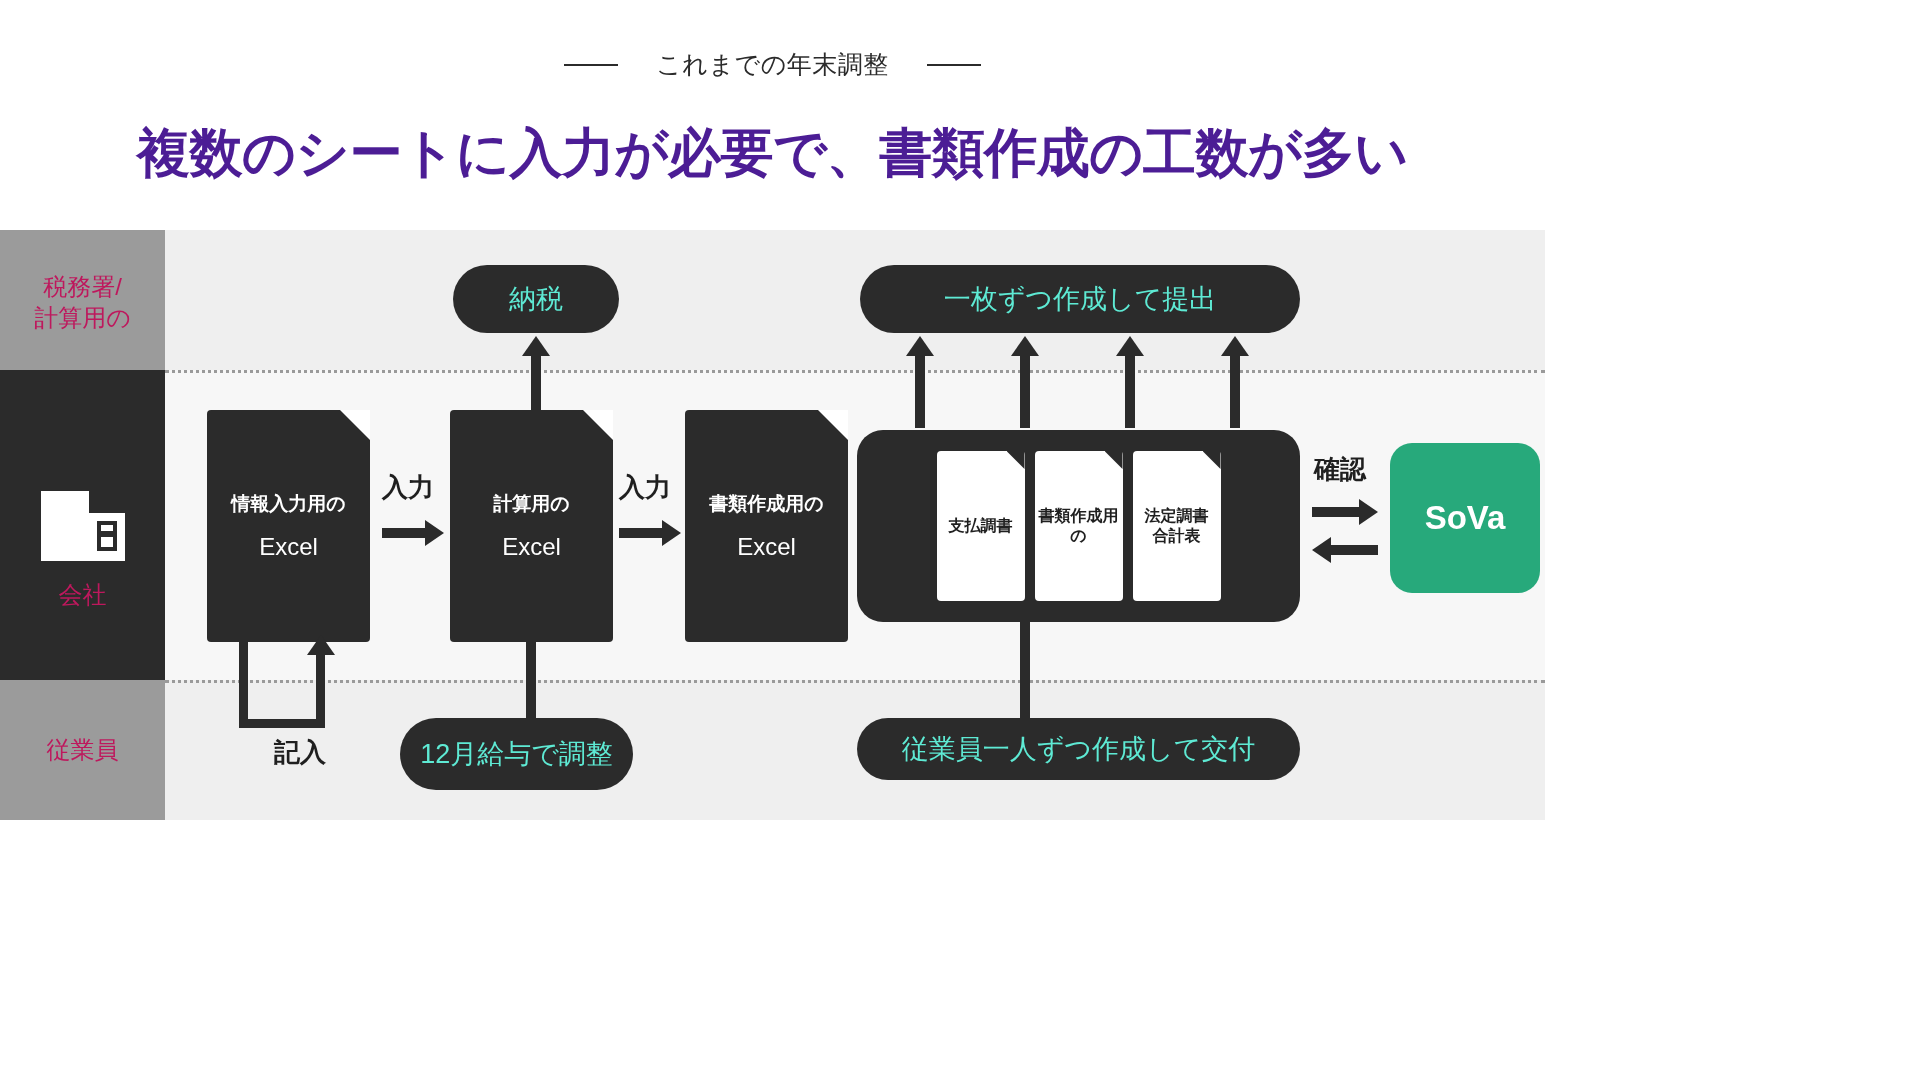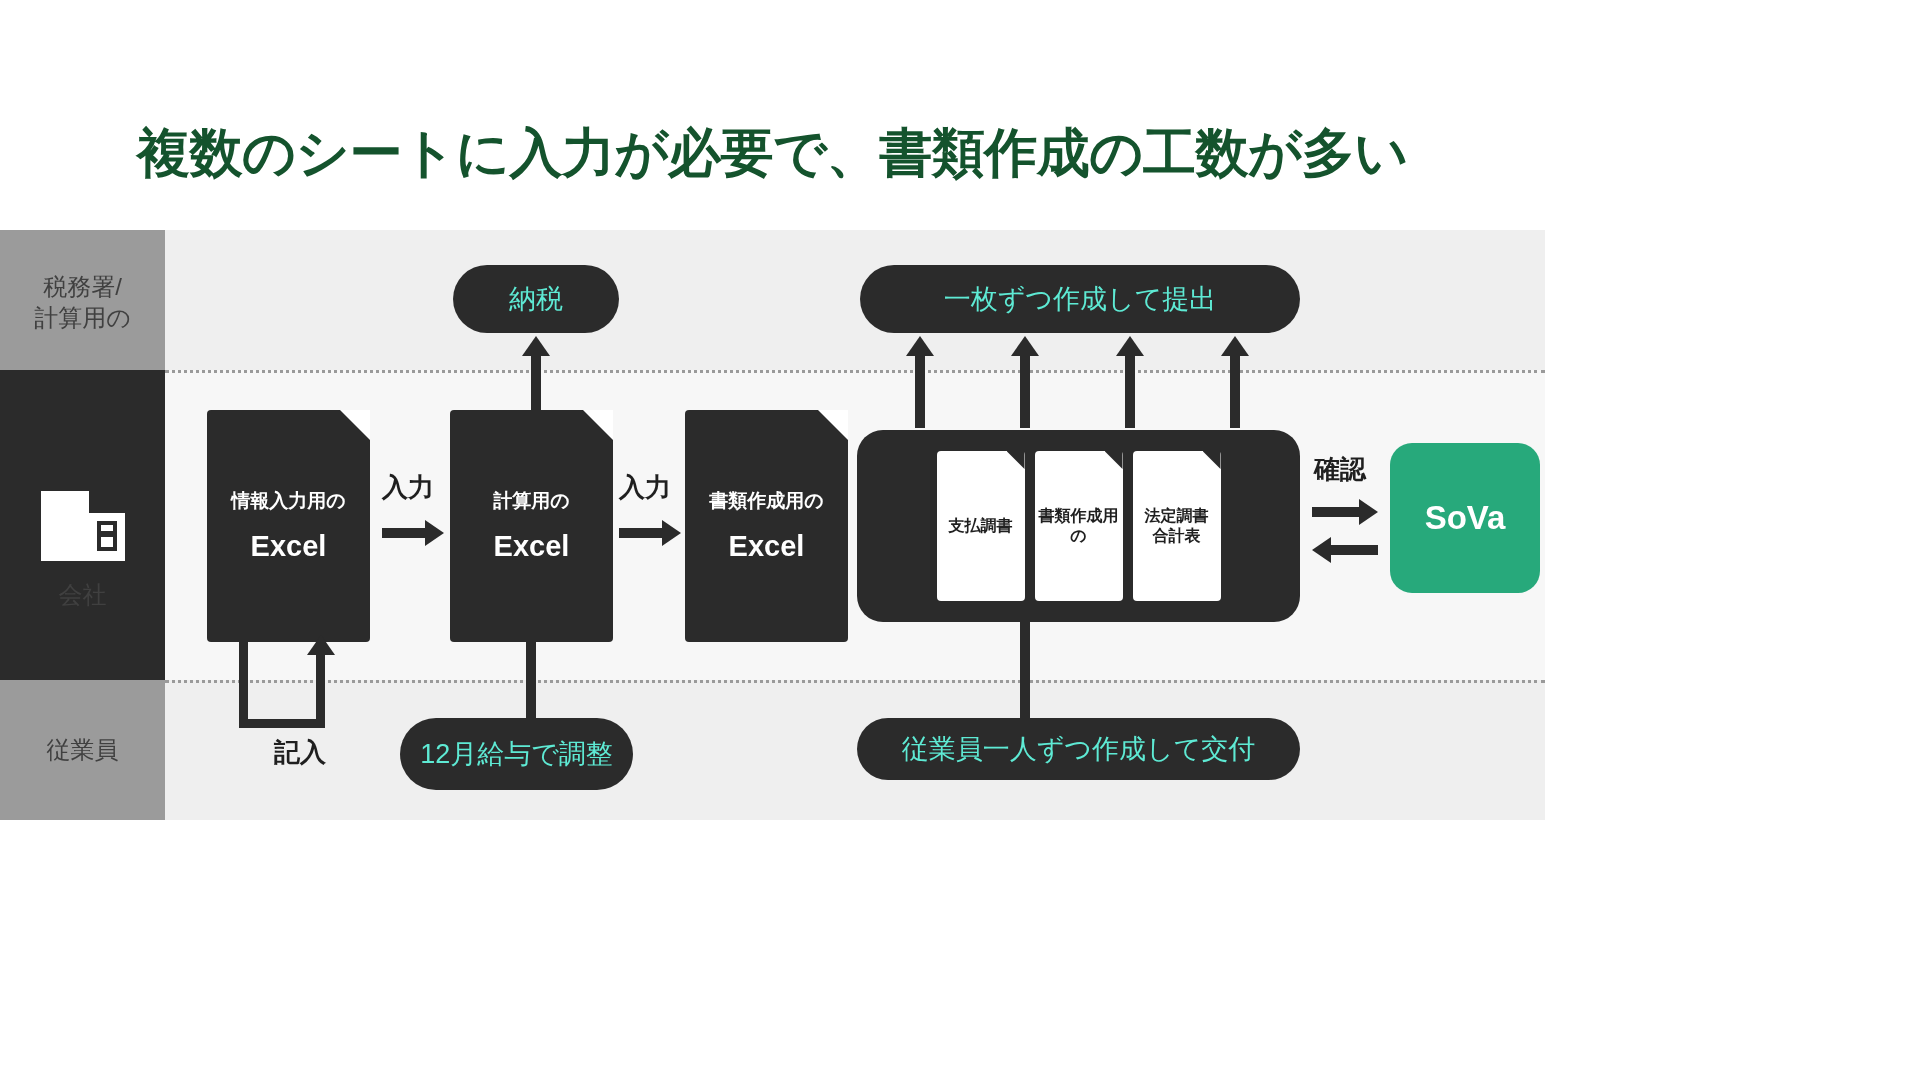--- a/index.html
+++ b/index.html
@@ -44,21 +44,21 @@
   }
 
   .headline {
     position: absolute;
     top: 118px;
     left: 0;
     width: 1545px;
     text-align: center;
     font-size: 53px;
     font-weight: 700;
-    color: #14532d;
+    color: #4c1d95;
     letter-spacing: -0.5px;
     white-space: nowrap;
   }
 
   
   #diagram {
     position: absolute;
     top: 230px;
     left: 0;
     width: 1545px;
@@ -74,21 +74,21 @@
   }
   .lane-gov   { top: 0;   height: 140px; background: #9b9b9b; }
   .lane-corp  { top: 140; height: 310px; background: #2b2b2b; }
   .lane-emp   { top: 450px; height: 140px; background: #9b9b9b; }
 
   .lane-label {
     position: absolute;
     left: 0;
     width: 165px;
     text-align: center;
-    color: #404040;
+    color: #be185d;
     font-size: 24px;
     font-weight: 500;
     line-height: 1.28;
   }
 
   
   .lane-divider {
     position: absolute;
     left: 165px;
     right: 0;
@@ -158,22 +158,22 @@
     clip-path: polygon(100% 0, 100% 100%, 0 0);
     transform: scale(0);
   }
   .doc-sub {
     font-size: 19px;
     font-weight: 600;
     line-height: 1;
     margin-bottom: 22px;
   }
   .doc-main {
-    font-size: 29px;
-    font-weight: 700;
+    font-size: 24px;
+    font-weight: 400;
     line-height: 1;
   }
 
   
   .doc-white {
     position: relative;
     background: #ffffff;
     border-radius: 4px;
     width: 88px;
     height: 150px;
@@ -295,20 +295,25 @@
     border-left: 14px solid transparent;
     border-right: 14px solid transparent;
     border-bottom: 20px solid #2b2b2b;
   }
 </style>
 </head>
 <body>
 
 <div id="page">
 
+  <div class="eyebrow">
+    <span class="eyebrow-rule"></span>
+    <span class="eyebrow-text">これまでの年末調整</span>
+    <span class="eyebrow-rule"></span>
+  </div>
 
   <div class="headline">複数のシートに入力が必要で、書類作成の工数が多い</div>
 
   <div id="diagram">
 
     <div class="band-corp-bg"></div>
 
     <div class="lane-col lane-gov" style="top:0;height:140px;"></div>
     <div class="lane-col lane-corp" style="top:140px;height:310px;"></div>
     <div class="lane-col lane-emp" style="top:450px;height:140px;"></div>

